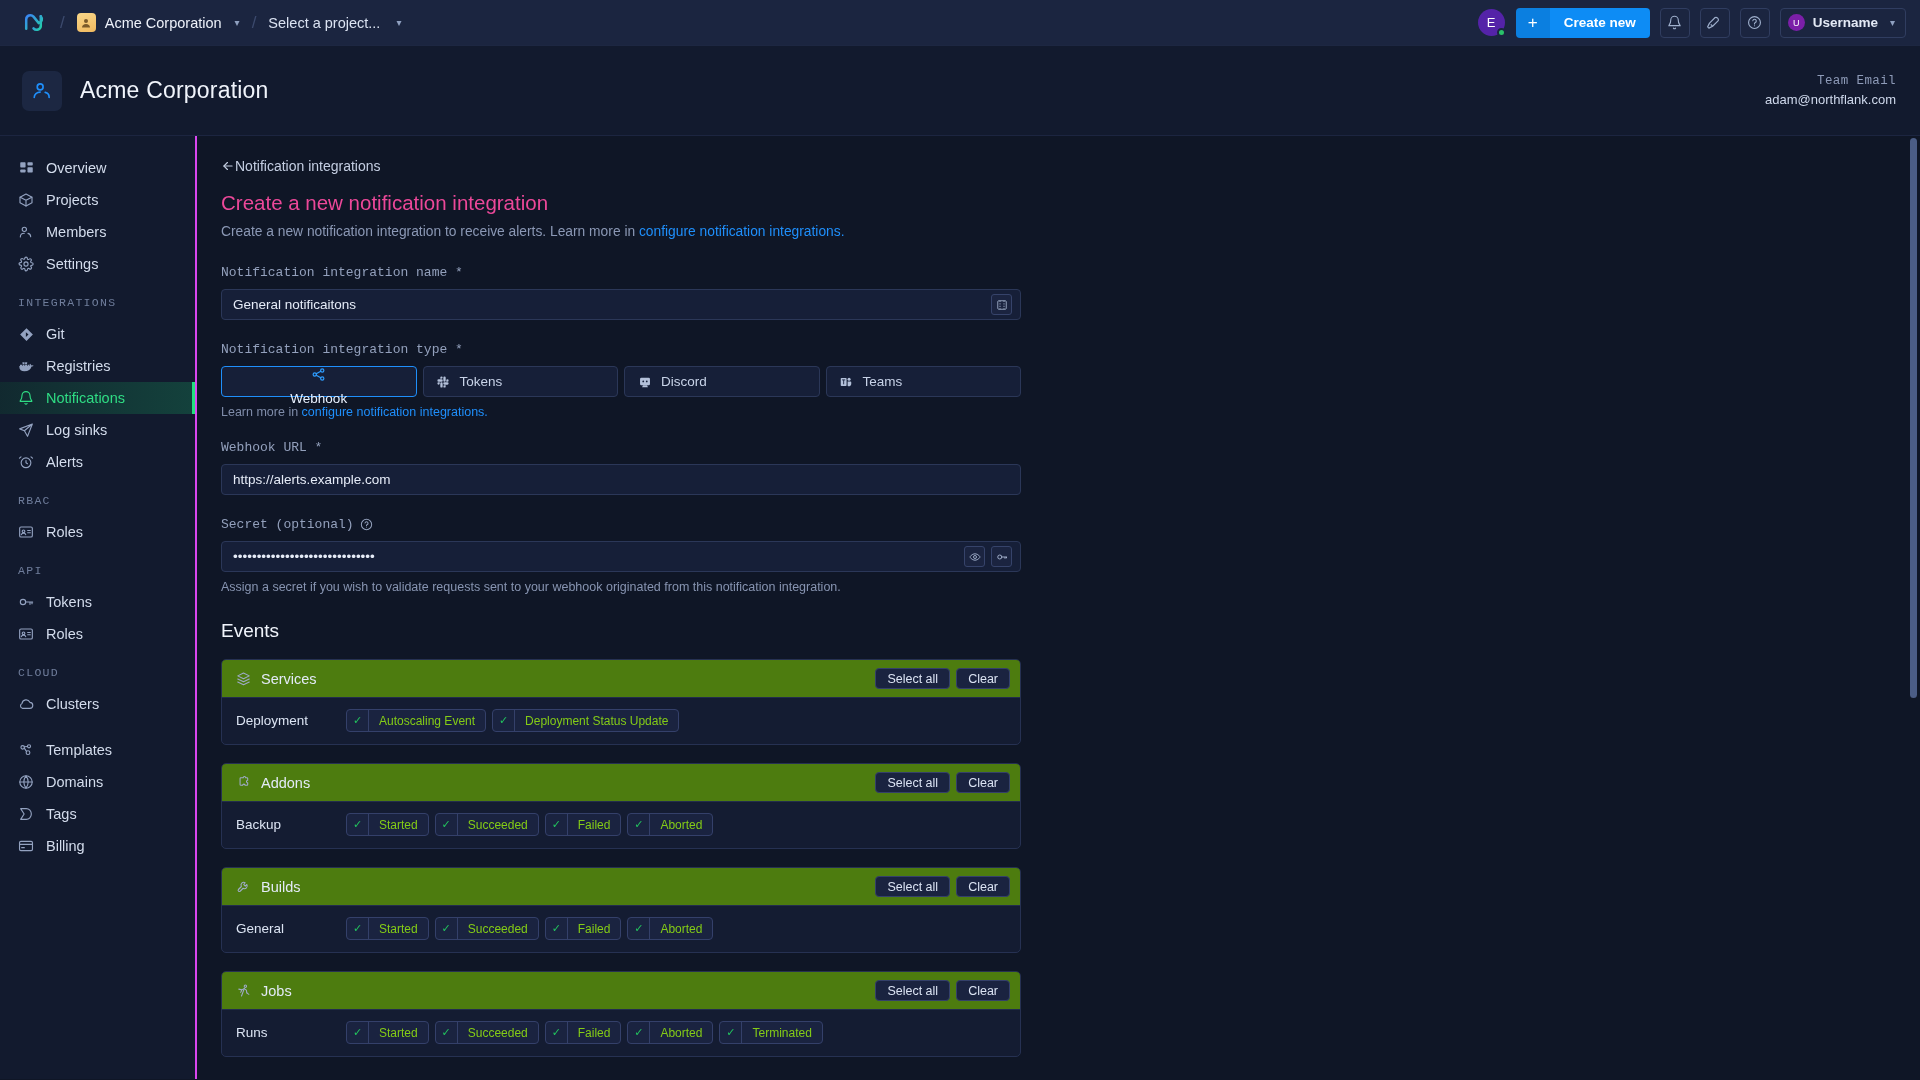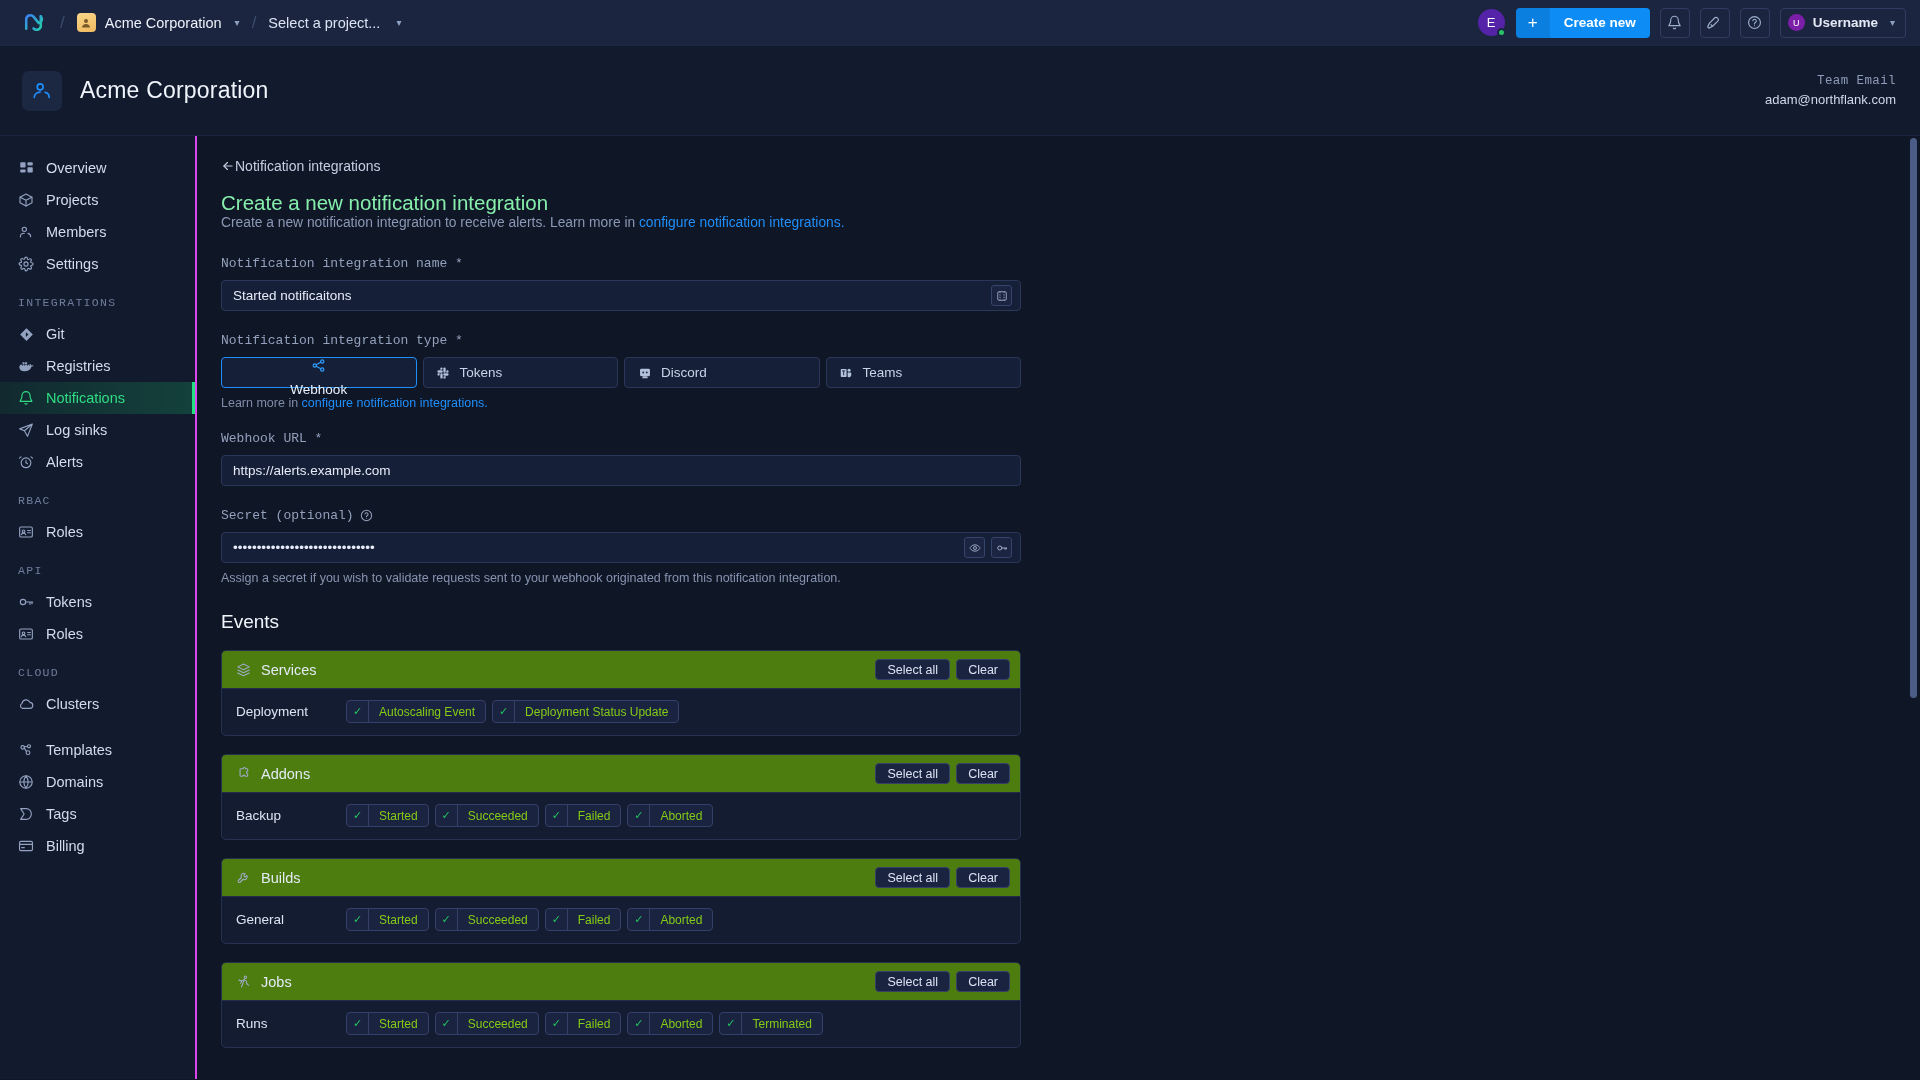--- a/index.html
+++ b/index.html
@@ -133,21 +133,21 @@
     flex:1; background:var(--bg-deep);
     overflow:hidden; position:relative;
     padding:0 0 0 0;
   }
   .main-inner{ padding:22px 0 0 24px; }
   .content{ width:800px; }
   .back-link{
     display:flex; align-items:center; 
     font-size:14px; color:#c4cee2; cursor:pointer; margin-bottom:17px;
   }
-  .h1{ font-size:20.5px; font-weight:400; color:#86efac; }
+  .h1{ font-size:20.5px; font-weight:400; color:#ec4899; margin-bottom:9px; }
   .sub{ font-size:13.8px; color:#8b98b5; margin-bottom:26px; }
   a.lnk{ color:#1f8ffb; text-decoration:none; cursor:pointer; }
 
   .flabel{
     font-family:"Liberation Mono", monospace;
     font-size:13px; color:#93a0bc; margin-bottom:9px;
     display:flex; align-items:center; gap:6px;
   }
   .finput{
     width:800px; height:31px; background:#161f38;
@@ -490,21 +490,21 @@
           <span>Notification integrations</span>
         </div>
 
         <div class="h1">Create a new notification integration</div>
         <div class="sub">
           <span>Create a new notification integration to receive alerts. Learn more in </span><a class="lnk">configure notification integrations.</a>
         </div>
 
         <div class="flabel mono">Notification integration name *</div>
         <div class="finput">
-          <span class="val" placeholder="Notification integration name">Started notificaitons</span>
+          <span class="val" placeholder="Notification integration name">General notificaitons</span>
           <span class="in-btn">
             <svg width="12" height="12" viewBox="0 0 24 24" fill="none" stroke="currentColor" stroke-width="1.7">
                 <rect x="3.5" y="3.5" width="17" height="17" rx="2"></rect>
                 <path d="M8 3.5v17M16 3.5v17" stroke-dasharray="2.5 2.5"></path>
               </svg>
           </span>
         </div>
 
         <div class="flabel mono">Notification integration type *</div>
         <div class="type-row" id="type-row">

